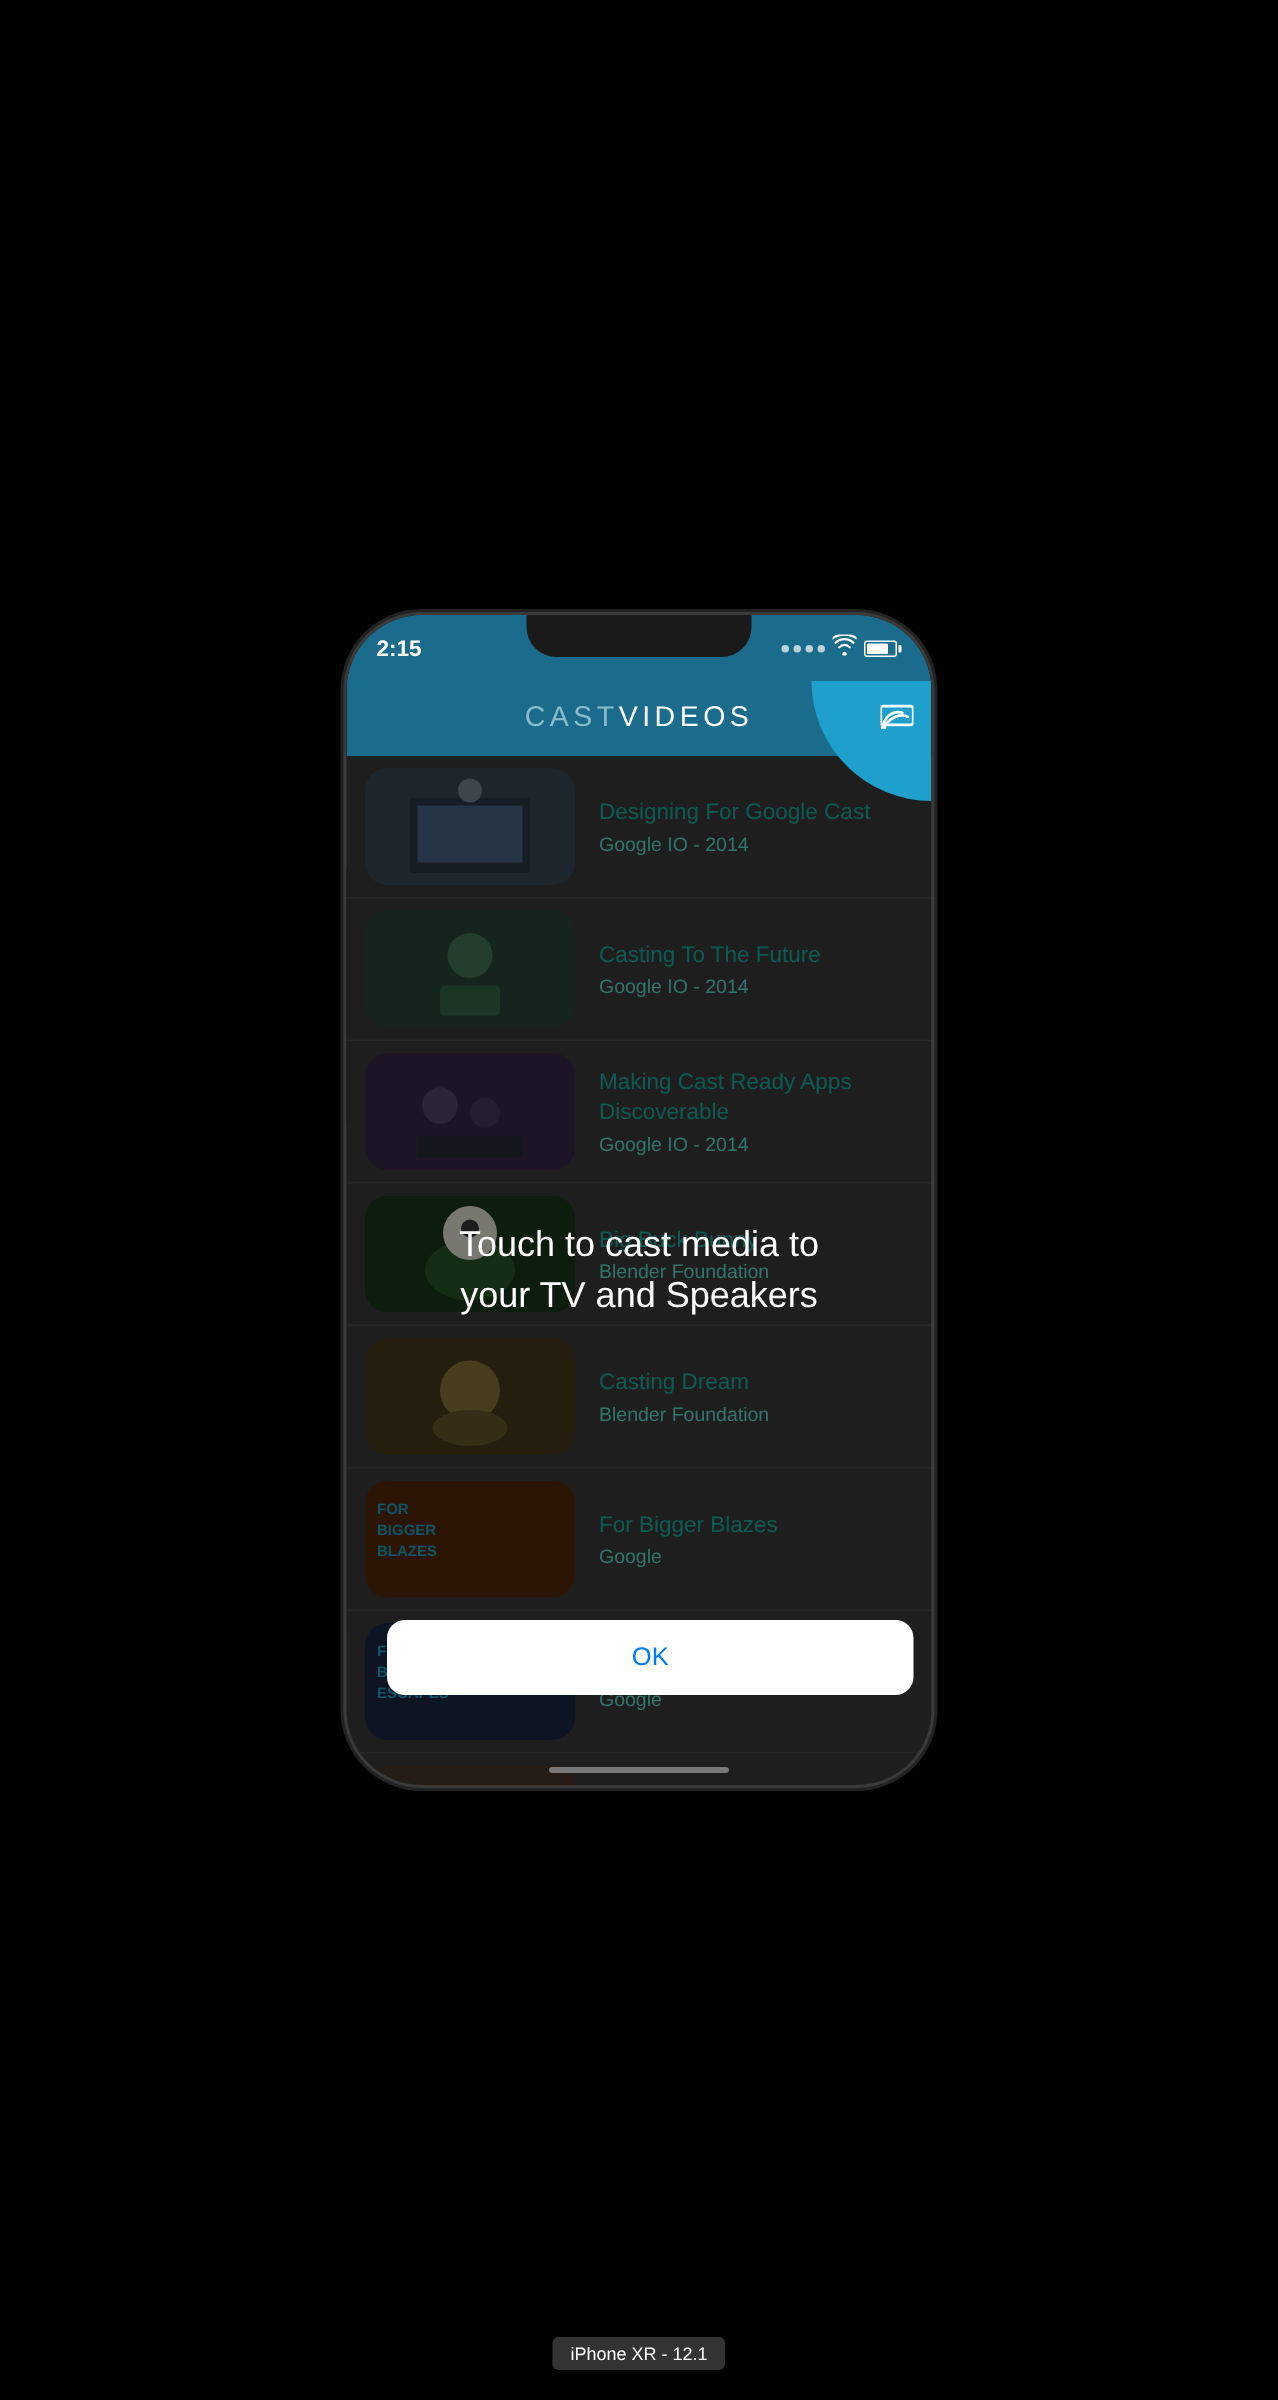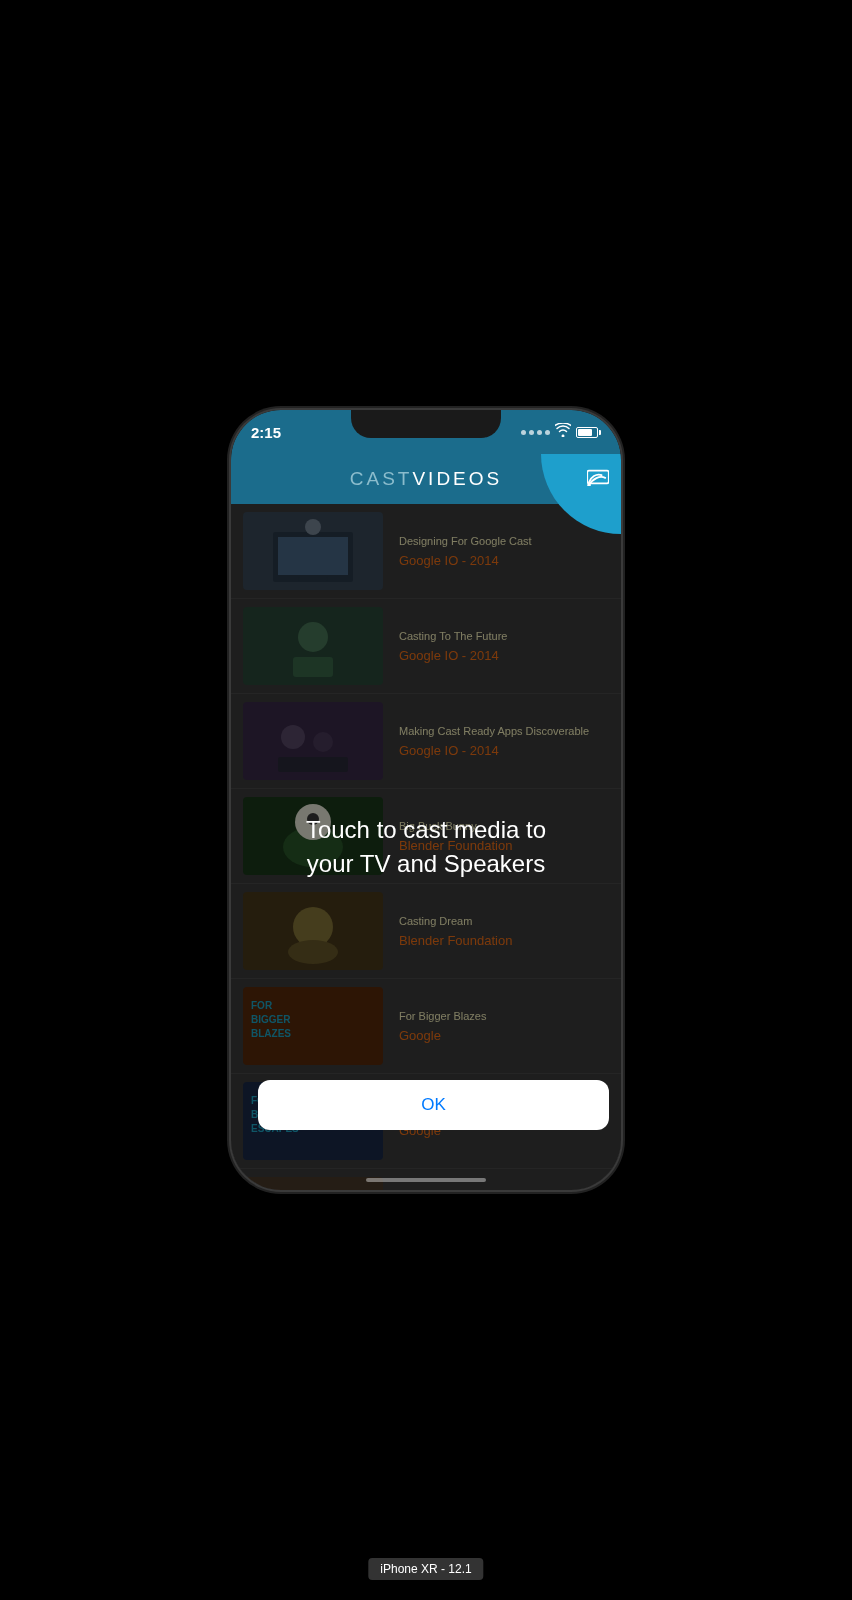--- a/index.html
+++ b/index.html
@@ -210,41 +210,41 @@
       display: flex;
       align-items: center;
       padding: 8px 12px;
       border-bottom: 1px solid #4a4a4a;
       min-height: 90px;
     }
 
     .video-thumbnail {
       width: 140px;
       height: 78px;
-      border-radius: 4px;
+      border-radius: 15px;
       flex-shrink: 0;
       overflow: hidden;
       position: relative;
       margin-right: 16px;
     }
 
     .video-info {
       flex: 1;
     }
 
     .video-title {
-      color: #fef9c3;
-      font-size: 11px;
+      color: #14b8a6;
+      font-size: 15px;
       font-weight: 400;
       margin-bottom: 4px;
       line-height: 1.3;
     }
 
     .video-subtitle {
-      color: #f97316;
+      color: #5eead4;
       font-size: 13px;
     }
 
     
     .cast-overlay {
       position: absolute;
       top: 94px;
       left: 0;
       right: 0;
       bottom: 0;

